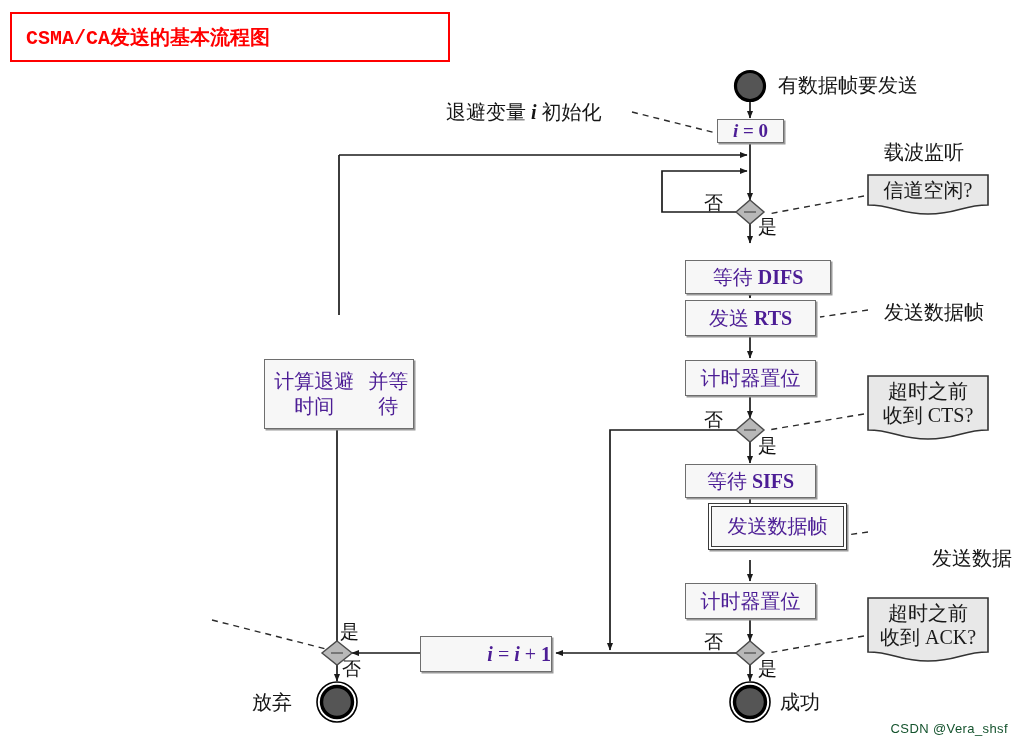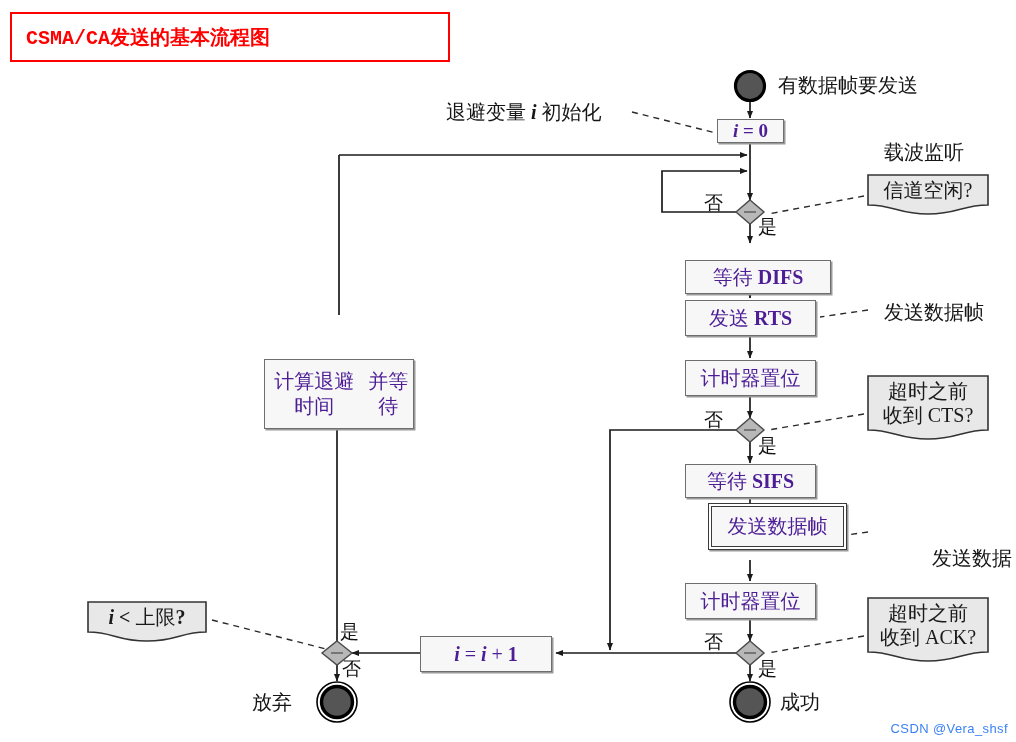--- a/index.html
+++ b/index.html
@@ -112,21 +112,21 @@
 
   
   .mi { font-style: italic; font-weight: bold; }
   .num { font-weight: bold; }
 
   .watermark {
     position: absolute;
     right: 8px;
     bottom: 6px;
     font-size: 13px;
-    color: #3b82f6;
+    color: #14532d;
     font-family: "Liberation Sans", sans-serif;
     letter-spacing: 0.4px;
   }
 </style>
 </head>
 <body>
 
 <div id="canvas">
 
   <svg id="svg-layer" viewBox="0 0 1016 742" xmlns="http://www.w3.org/2000/svg">
@@ -249,21 +249,21 @@
 
   <div class="pbox" style="left:685px; top:583px; width:131px; height:36px;">
     <span>计时器置位</span>
   </div>
 
   <div class="pbox two-line" style="left:264px; top:315px; width:150px; height:70px; margin-top:44px;">
     <span>计算退避时间</span>
     <span>并等待</span>
   </div>
 
-  <div class="pbox" style="left:420px; top:636px; width:132px; height:36px; font-size:20px;">
+  <div class="pbox" style="left:420px; top:636px; width:132px; height:36px; font-size:20px;justify-content:flex-end;">
     <span><span class="mi">i</span> = <span class="mi">i</span> + <span class="num">1</span></span>
   </div>
 
   <div class="note" style="left:866px; top:173px; width:124px; height:44px;justify-content:flex-end;">
     <svg class="note-svg" width="124" height="44" viewBox="0 0 124 44" xmlns="http://www.w3.org/2000/svg">
       <path d="M2,2 L122,2 L122,32 C96,32 92,41 62,41 C32,41 28,32 2,32 Z" fill="#e8e8e8" stroke="#333333" stroke-width="1.6"></path>
     </svg>
     <span class="note-label">信道空闲?</span>
   </div>
 
@@ -280,26 +280,20 @@
   <div class="note" style="left:866px; top:596px; width:124px; height:68px;">
     <svg class="note-svg" width="124" height="68" viewBox="0 0 124 68" xmlns="http://www.w3.org/2000/svg">
       <path d="M2,2 L122,2 L122,56 C96,56 92,65 62,65 C32,65 28,56 2,56 Z" fill="#e8e8e8" stroke="#333333" stroke-width="1.6"></path>
     </svg>
     <span class="note-label">
       <span>超时之前</span><br>
       <span>收到 ACK?</span>
     </span>
   </div>
 
-  <div class="note" style="left:86px; top:600px; width:122px; height:44px;">
-    <svg class="note-svg" width="122" height="44" viewBox="0 0 122 44" xmlns="http://www.w3.org/2000/svg">
-      <path d="M2,2 L120,2 L120,32 C95,32 91,41 61,41 C31,41 27,32 2,32 Z" fill="#e8e8e8" stroke="#333333" stroke-width="1.6"></path>
-    </svg>
-    <span class="note-label"><span class="mi">i</span> <b>&lt;</b> 上限<b>?</b></span>
-  </div>
 
   <div class="lbl" style="left:778px; top:73px;">
     <span>有数据帧要发送</span>
   </div>
 
   <div class="lbl" style="left:884px; top:140px;text-align:center;">
     <span>载波监听</span>
   </div>
 
   <div class="lbl" style="left:446px; top:100px;">

